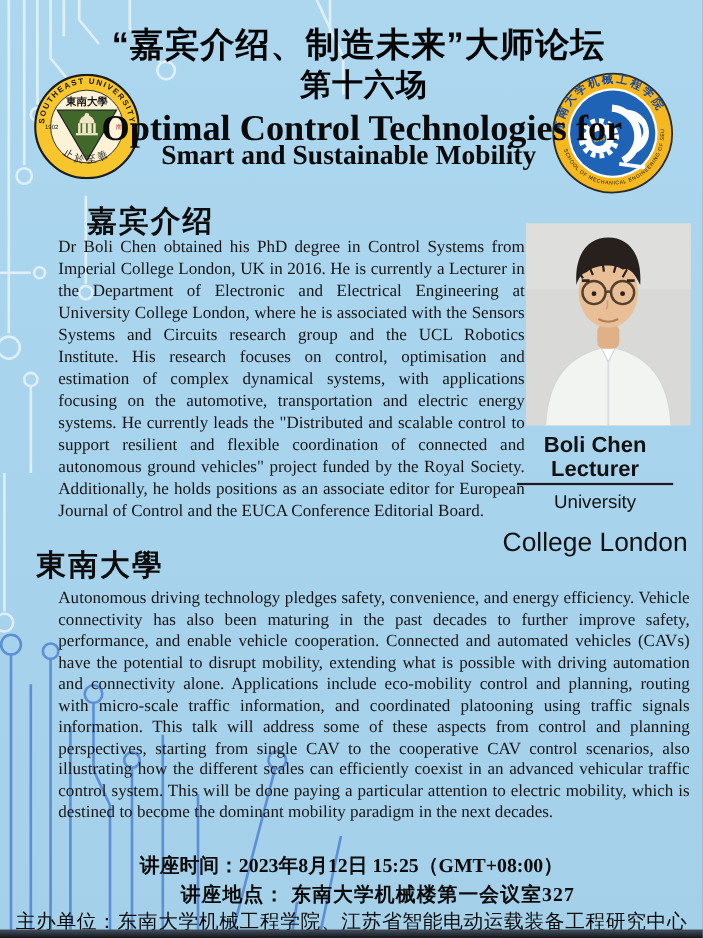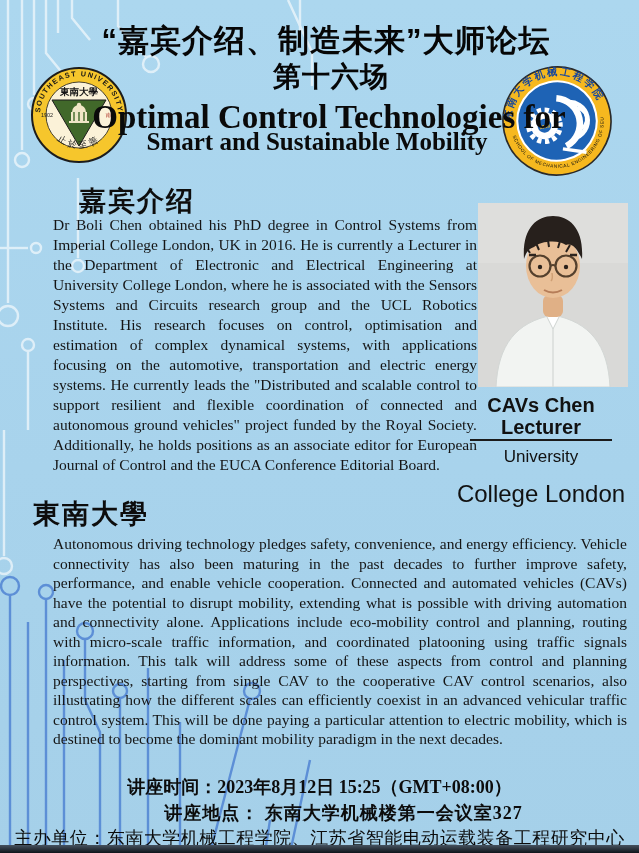--- a/index.html
+++ b/index.html
@@ -163,21 +163,21 @@
       <circle cx="88" cy="63" r="10.5" fill="none" stroke="#54402d" stroke-width="2.2"></circle>
       <path d="M72.5,63 Q75,61 77.5,63" stroke="#54402d" stroke-width="2" fill="none"></path>
       <path d="M51,52 H58 M92,52 H99" stroke="#2e251f" stroke-width="2.5"></path>
       <circle cx="62" cy="64" r="2.2" fill="#2a211b"></circle>
       <circle cx="88" cy="64" r="2.2" fill="#2a211b"></circle>
       <path d="M74,70 Q75,76 73,78" stroke="#cf9f74" stroke-width="1.5" fill="none"></path>
       <path d="M66,87 Q75,92 84,87" stroke="#b67d58" stroke-width="2" fill="none"></path>
     </svg>
   </div>
 
-  <div id="sp-name" class="centered sp-txt">CAVs Chen</div>
+  <div id="sp-name" class="centered sp-txt">Boli Chen</div>
   <div id="sp-title" class="centered sp-txt">Lecturer</div>
   <div id="sp-underline" class="abs"></div>
   <div id="sp-affil1" class="centered sp-txt">University</div>
   <div id="sp-affil2" class="centered sp-txt">College London</div>
 
   <div id="abstract-heading" class="abs sect-heading">東南大學</div>
   <div id="abstract-text" class="abs para">Autonomous driving technology pledges safety, convenience, and energy efficiency. Vehicle connectivity has also been maturing in the past decades to further improve safety, performance, and enable vehicle cooperation. Connected and automated vehicles (CAVs) have the potential to disrupt mobility, extending what is possible with driving automation and connectivity alone. Applications include eco-mobility control and planning, routing with micro-scale traffic information, and coordinated platooning using traffic signals information. This talk will address some of these aspects from control and planning perspectives, starting from single CAV to the cooperative CAV control scenarios, also illustrating how the different scales can efficiently coexist in an advanced vehicular traffic control system. This will be done paying a particular attention to electric mobility, which is destined to become the dominant mobility paradigm in the next decades.</div>
 
   <div id="f-time" class="footline">讲座时间：2023年8月12日 15:25（GMT+08:00）</div>
   <div id="f-loc" class="footline">讲座地点： 东南大学机械楼第一会议室327</div>

